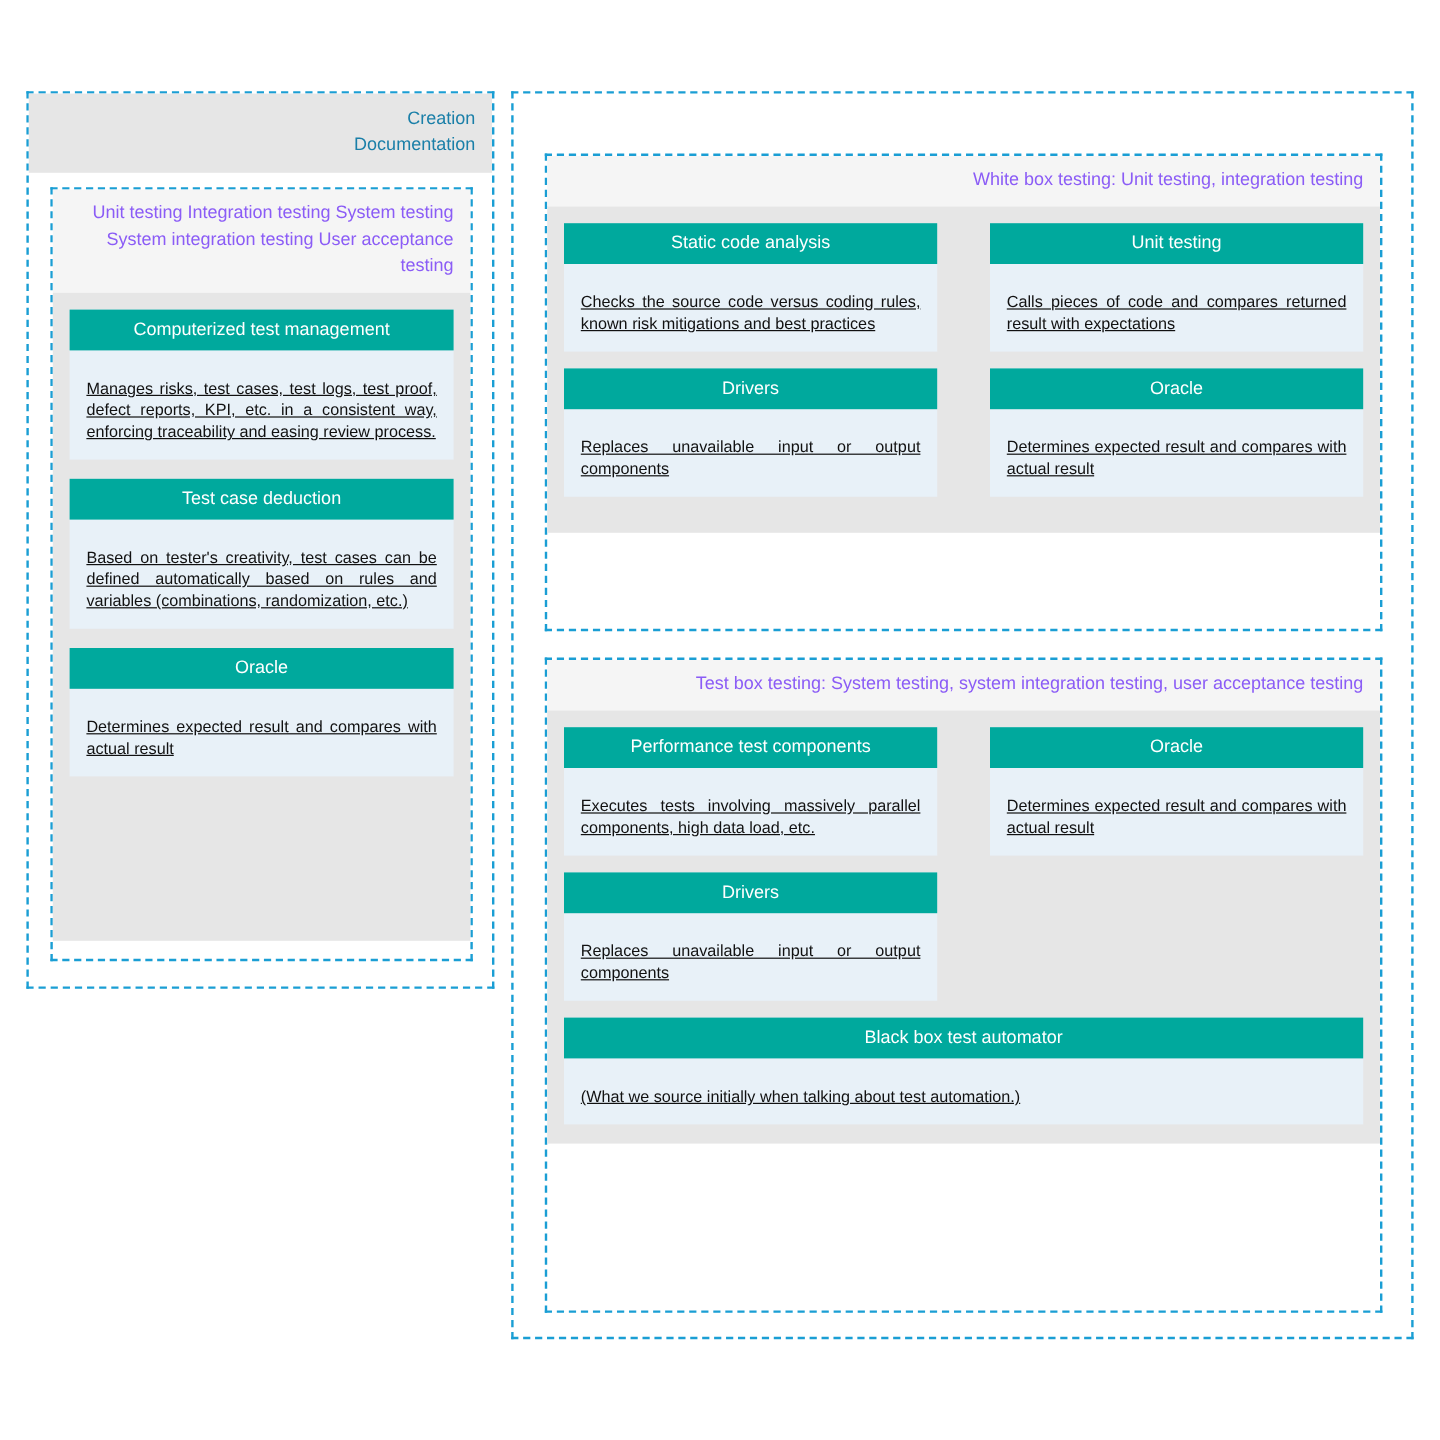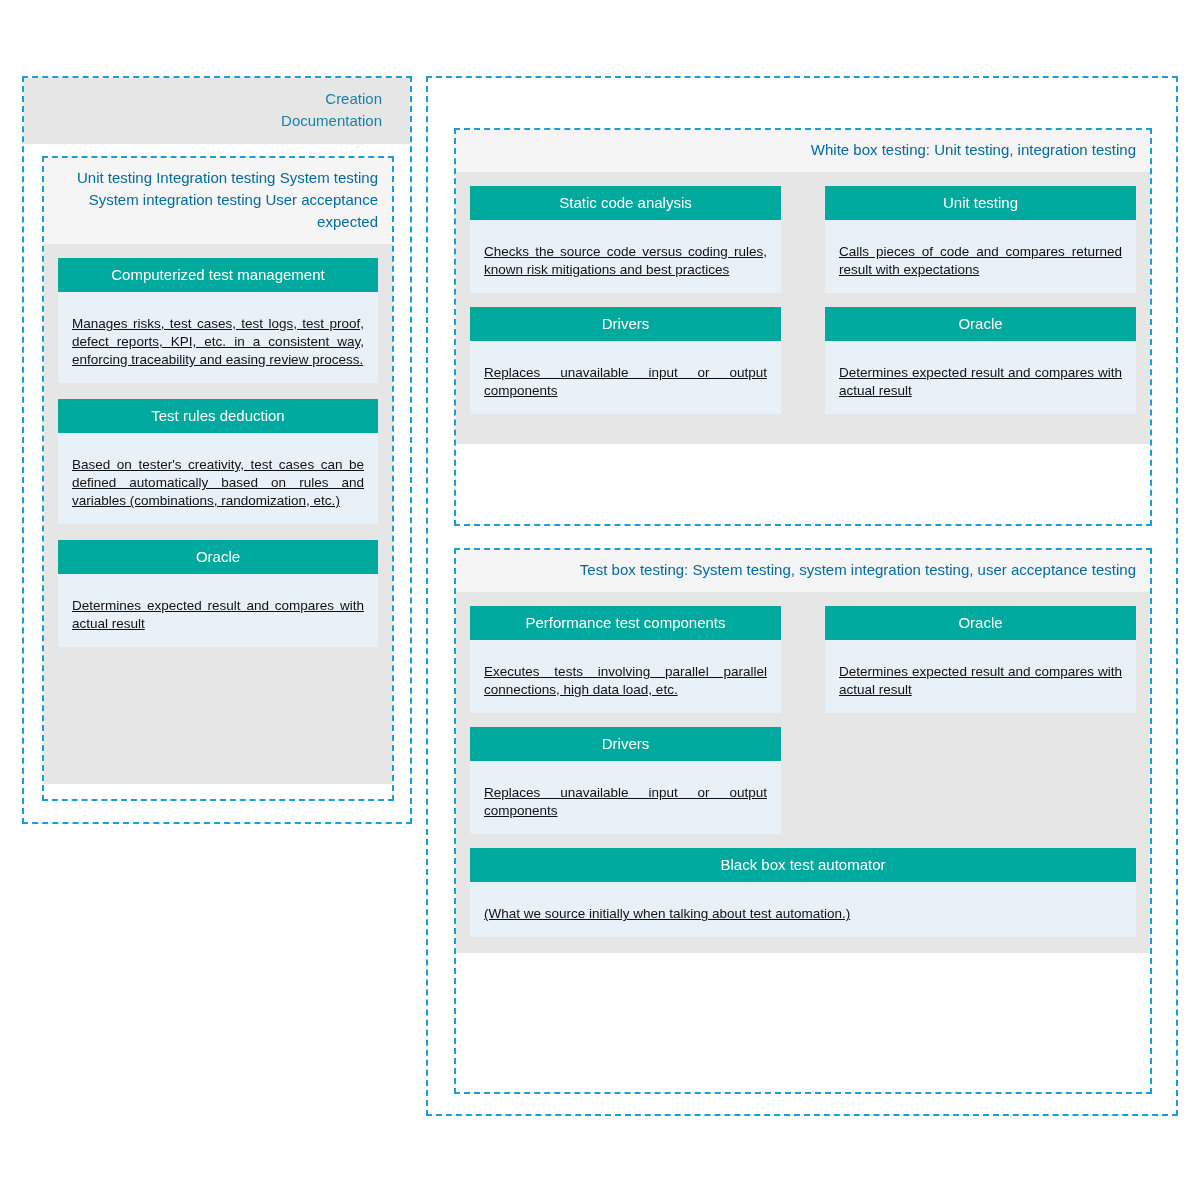--- a/index.html
+++ b/index.html
@@ -21,35 +21,35 @@
     position: absolute;
     border: 2px dashed #1a9ed4;
     box-sizing: border-box;
     background: #ffffff;
   }
   .region-header {
     background: #e6e6e6;
     color: #1a7fa8;
     font-size: 15px;
     text-align: right;
-    padding: 10px 28px 12px 14px;
+    padding: 10px 14px 12px 14px;
     line-height: 22px;
     box-sizing: border-box;
   }
   .region-header .line { display: block; }
 
   .subregion {
     position: absolute;
     border: 2px dashed #1a9ed4;
     box-sizing: border-box;
     background: #ffffff;
   }
   .subregion-header {
     background: #f5f5f5;
-    color: #0369a1;
+    color: #8b5cf6;
     font-size: 15px;
     text-align: right;
     padding: 9px 14px 11px 14px;
     line-height: 22px;
     box-sizing: border-box;
   }
   .subregion-body {
     background: #e6e6e6;
     box-sizing: border-box;
     padding: 14px 14px 16px 14px;
@@ -113,33 +113,33 @@
     <span class="line">Creation</span>
     <span class="line">Documentation</span>
   </div>
 
   <div class="subregion" id="creation-inner">
     <div class="subregion-header">
       <span class="line">Unit testing</span>
       <span class="line">Integration testing</span>
       <span class="line">System testing</span>
       <span class="line">System integration testing</span>
-      <span class="line">User acceptance expected</span>
+      <span class="line">User acceptance testing</span>
     </div>
     <div class="subregion-body">
 
       <div class="card">
         <div class="card-title">Computerized test management</div>
         <div class="card-body">
           <p>Manages risks, test cases, test logs, test proof, defect reports, KPI, etc. in a consistent way, enforcing traceability and easing review process.</p>
         </div>
       </div>
 
       <div class="card">
-        <div class="card-title">Test rules deduction</div>
+        <div class="card-title">Test case deduction</div>
         <div class="card-body">
           <p>Based on tester's creativity, test cases can be defined automatically based on rules and variables (combinations, randomization, etc.)</p>
         </div>
       </div>
 
       <div class="card">
         <div class="card-title">Oracle</div>
         <div class="card-body tall">
           <p>Determines expected result and compares with actual result</p>
         </div>
@@ -199,21 +199,21 @@
       <span class="line">Test box testing:</span>
       <span class="line">System testing, system integration testing, user acceptance testing</span>
     </div>
     <div class="subregion-body">
       <div class="two-col">
 
         <div>
           <div class="card">
             <div class="card-title">Performance test components</div>
             <div class="card-body tall">
-              <p>Executes tests involving parallel parallel connections, high data load, etc.</p>
+              <p>Executes tests involving massively parallel components, high data load, etc.</p>
             </div>
           </div>
           <div class="card">
             <div class="card-title">Drivers</div>
             <div class="card-body tall">
               <p>Replaces unavailable input or output components</p>
             </div>
           </div>
         </div>
 

